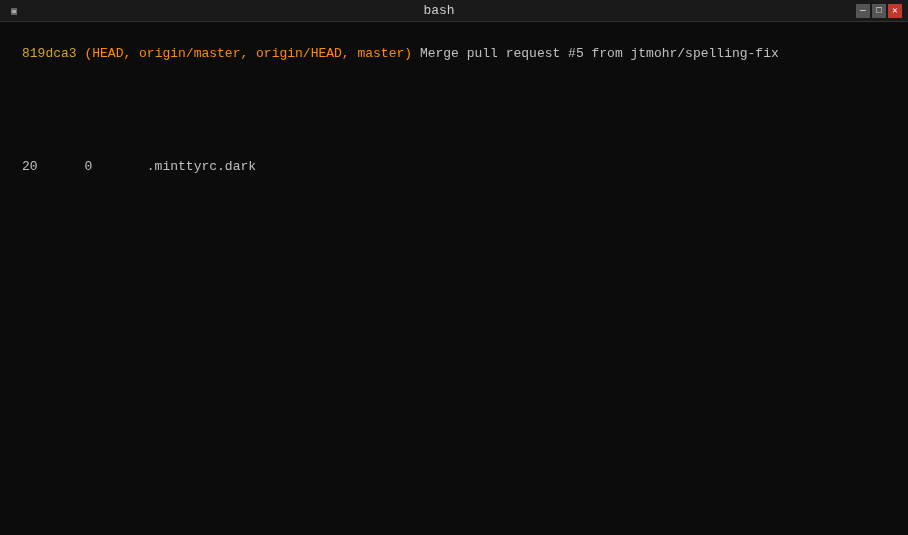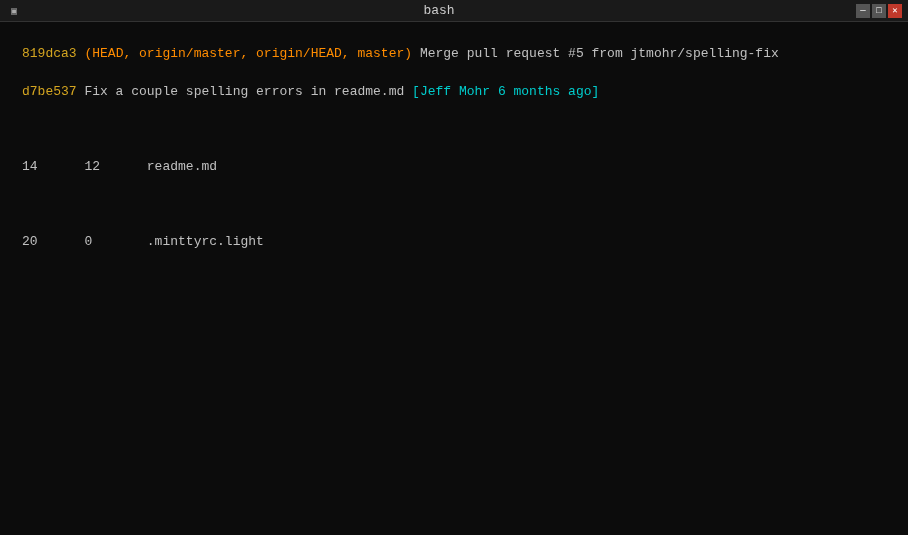--- a/index.html
+++ b/index.html
@@ -101,25 +101,23 @@
   <div class="titlebar-title">bash</div>
   <div class="titlebar-controls">
     <div class="titlebar-btn minimize">─</div>
     <div class="titlebar-btn maximize">□</div>
     <div class="titlebar-btn close">✕</div>
   </div>
 </div>
 
 <div class="terminal">
 <span class="line"><span class="c-hash">819dca3</span> <span class="c-branch">(HEAD, origin/master, origin/HEAD, master)</span><span class="c-white"> Merge pull request #5 from jtmohr/spelling-fix</span></span>
-<span class="line"><span class="c-hash">d7be537</span><span class="c-white"> Fix a couple spelling errors in readme.md </span><span class="c-cyan">[Jeff Mohr 6 months ago]</span></span>
 <span class="line"> </span>
-<span class="line"><span class="c-white">14      12      readme.md</span></span>
 <span class="line"> </span>
-<span class="line"><span class="c-white">20      0       .minttyrc.light</span></span>
+<span class="line"><span class="c-white">20      0       .minttyrc.dark</span></span>
 <span class="line"></span>
 
 
 
 
 
 
 
 
 

